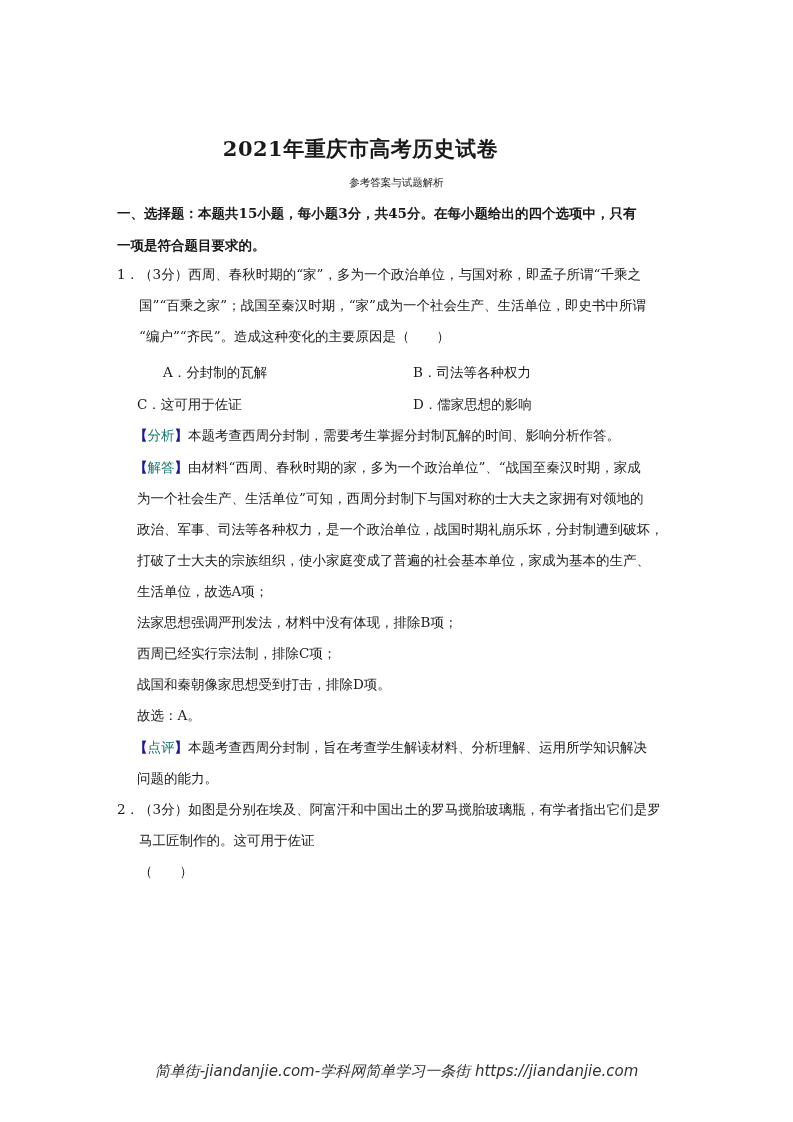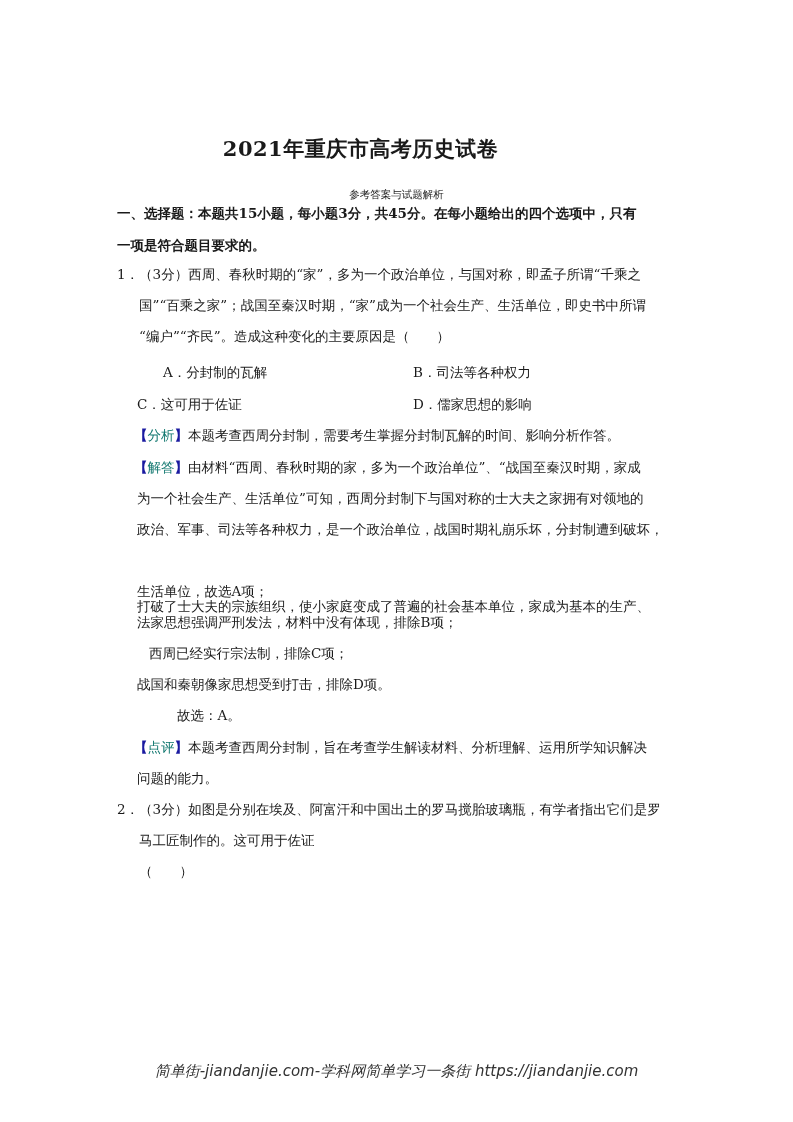--- a/index.html
+++ b/index.html
@@ -1,20 +1,20 @@
 <!DOCTYPE html>
 <html><head>
 <meta charset="utf-8">
 <style>
   html, body { margin: 0; padding: 0; background: #ffffff; }
   body { width: 793px; height: 1122px; position: relative; overflow: hidden;
          font-family: "DejaVu Serif", "Liberation Serif", serif; color: #1a1a1a; }
   .abs { position: absolute; white-space: nowrap; }
   .title { left: 0; width: 721px; top: 135px; text-align: center; font-size: 21px; font-weight: bold; letter-spacing: 0.5px; }
-  .subtitle { left: 0; width: 793px; top: 176px; text-align: center; font-size: 10.5px; margin-top: 12px; }
+  .subtitle { left: 0; width: 793px; top: 176px; text-align: center; font-size: 10.5px; }
   .section { left: 117px; font-size: 13.5px; font-weight: bold; }
   .line { font-size: 13.5px; }
   .tag-bracket { color: #1a1aa0; font-weight: bold; }
   .tag-label { color: #0f766e; }
   .footer { left: 0; width: 793px; top: 1062px; text-align: center; font-family: "DejaVu Sans", sans-serif; font-size: 15px; color: #333; font-style: italic; }
 </style>
 </head>
 <body>
 
 <div>
@@ -36,26 +36,26 @@
 
     <div class="abs line" style="left:134px; top:427px;">
       <span class="tag-bracket">【</span><span class="tag-label">分析</span><span class="tag-bracket">】</span><span>本题考查西周分封制，需要考生掌握分封制瓦解的时间、影响分析作答。</span>
     </div>
 
     <div class="abs line" style="left:134px; top:459px;">
       <span class="tag-bracket">【</span><span class="tag-label">解答</span><span class="tag-bracket">】</span><span>由材料“西周、春秋时期的家，多为一个政治单位”、“战国至秦汉时期，家成</span>
     </div>
     <div class="abs line" style="left:137px; top:490px;">为一个社会生产、生活单位”可知，西周分封制下与国对称的士大夫之家拥有对领地的</div>
     <div class="abs line" style="left:137px; top:521px;">政治、军事、司法等各种权力，是一个政治单位，战国时期礼崩乐坏，分封制遭到破坏，</div>
-    <div class="abs line" style="left:137px; top:552px;margin-top:46px;">打破了士大夫的宗族组织，使小家庭变成了普遍的社会基本单位，家成为基本的生产、</div>
+    <div class="abs line" style="left:137px; top:552px;">打破了士大夫的宗族组织，使小家庭变成了普遍的社会基本单位，家成为基本的生产、</div>
     <div class="abs line" style="left:137px; top:583px;">生活单位，故选A项；</div>
     <div class="abs line" style="left:137px; top:614px;">法家思想强调严刑发法，材料中没有体现，排除B项；</div>
-    <div class="abs line" style="left:149px; top:645px;">西周已经实行宗法制，排除C项；</div>
+    <div class="abs line" style="left:137px; top:645px;">西周已经实行宗法制，排除C项；</div>
     <div class="abs line" style="left:137px; top:676px;">战国和秦朝像家思想受到打击，排除D项。</div>
-    <div class="abs line" style="left:137px; top:707px;margin-left:40px;">故选：A。</div>
+    <div class="abs line" style="left:137px; top:707px;">故选：A。</div>
 
     <div class="abs line" style="left:134px; top:739px;">
       <span class="tag-bracket">【</span><span class="tag-label">点评</span><span class="tag-bracket">】</span><span>本题考查西周分封制，旨在考查学生解读材料、分析理解、运用所学知识解决</span>
     </div>
     <div class="abs line" style="left:137px; top:770px;">问题的能力。</div>
   </div>
 
   <div>
     <div class="abs line" style="left:117px; top:801px;"><span>2．</span><span>（3分）如图是分别在埃及、阿富汗和中国出土的罗马搅胎玻璃瓶，有学者指出它们是罗</span></div>
     <div class="abs line" style="left:139px; top:832px;">马工匠制作的。这可用于佐证</div>

